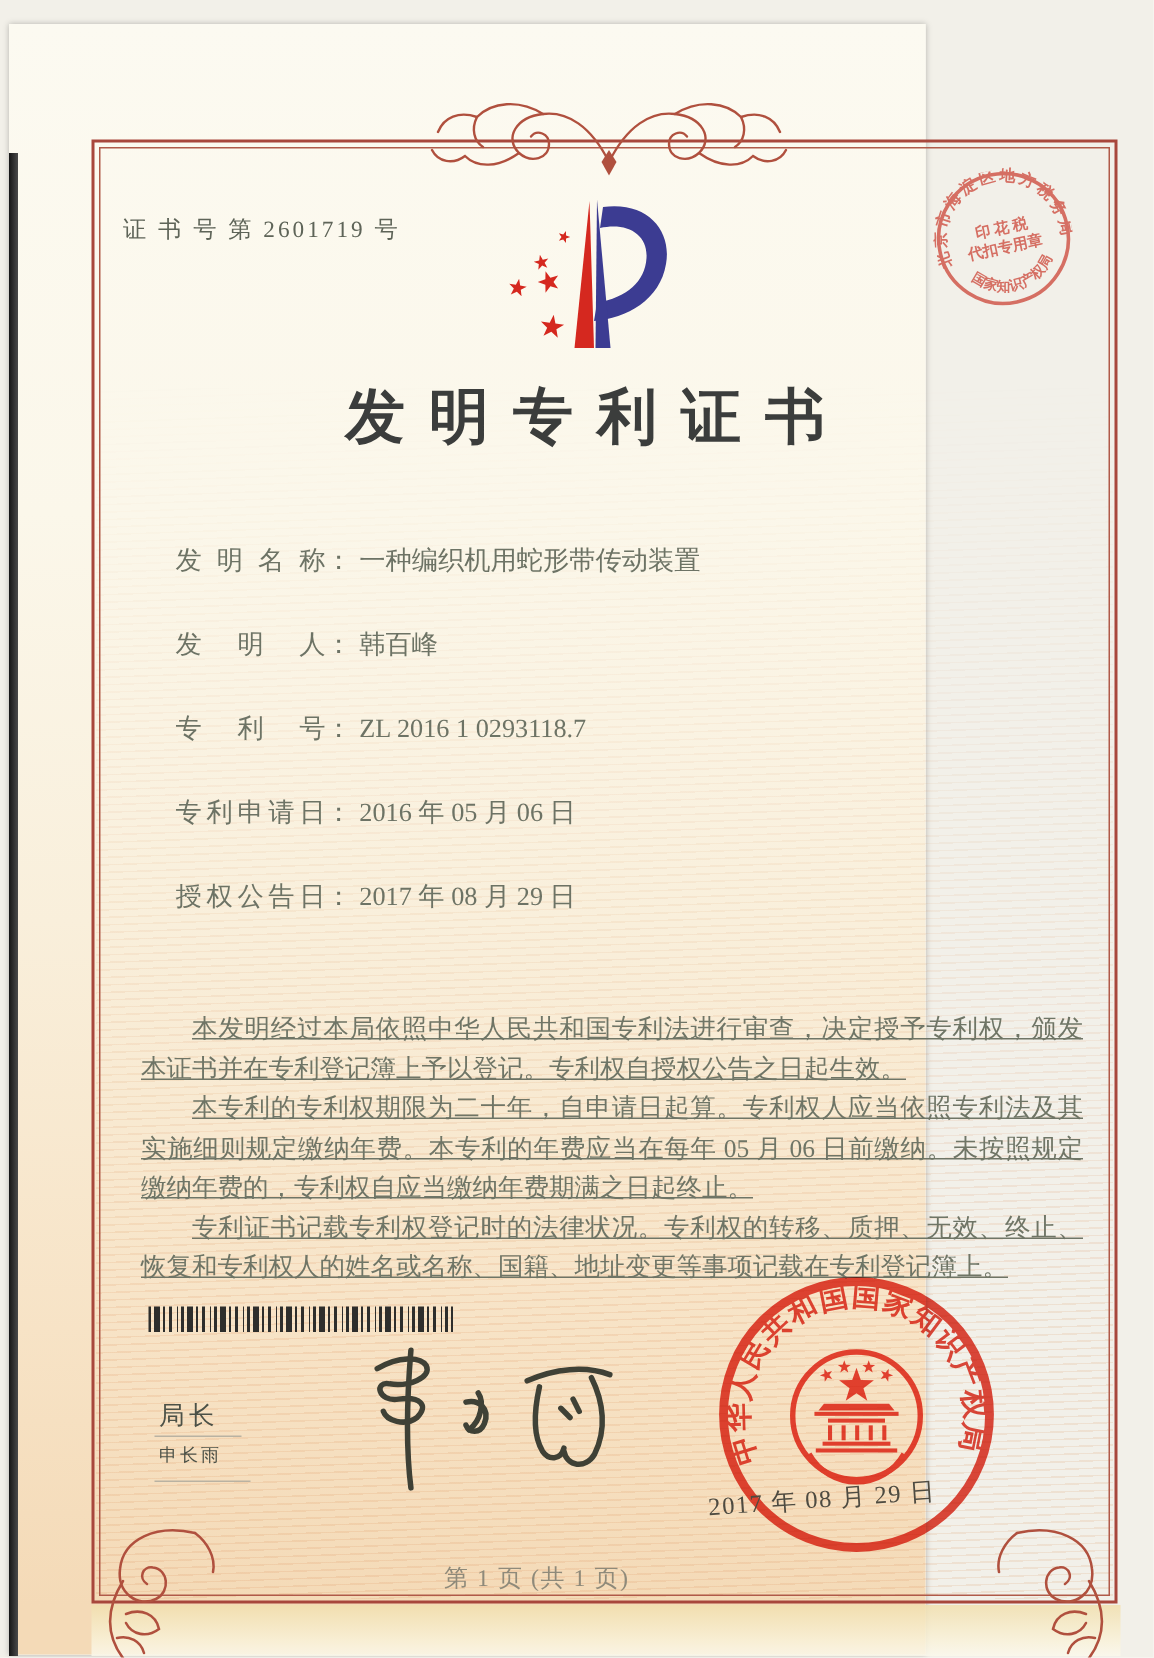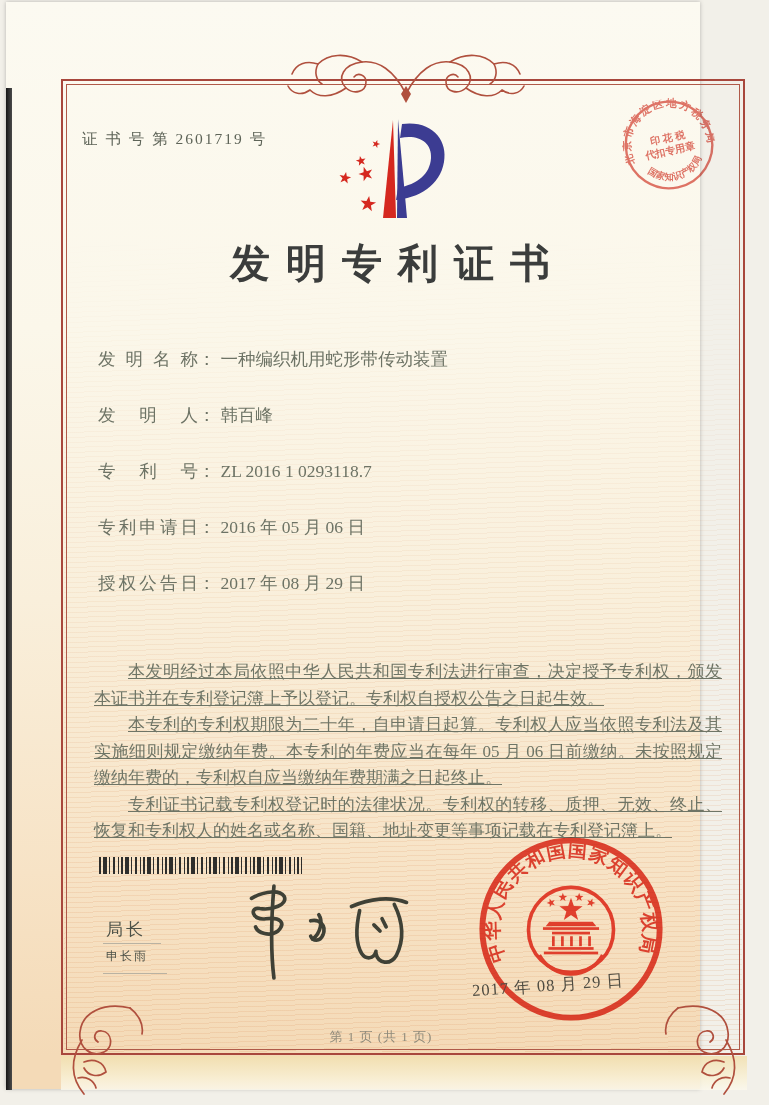--- a/index.html
+++ b/index.html
@@ -1,19 +1,19 @@
 <!DOCTYPE html>
 <html><head>
 <meta charset="utf-8">
 <style>
   html,body{margin:0;padding:0;}
   body{width:769px;height:1105px;overflow:hidden;background:#f6f4ee;
        font-family:"Liberation Serif","DejaVu Serif",serif;}
   .stage{position:relative;width:769px;height:1105px;background:#f2f0e9;}
-  .paper{position:absolute;left:6px;top:2px;width:694px;height:1087px;
+  .paper{position:absolute;left:6px;top:16px;width:611px;height:1087px;
          background:linear-gradient(180deg,#fcfaf1 0%,#fbf7ea 30%,#f9efdb 55%,#f7e3c6 80%,#f4dab7 97%);
          box-shadow:0 0 4px rgba(0,0,0,.25);}
   .left-dark{position:absolute;left:0;top:86px;width:6px;height:1002px;
          background:linear-gradient(90deg,#161616,#4a4a4a);}
   .frame-outer{position:absolute;left:55px;top:77px;width:684px;height:976px;
          border:2px solid #a8473c;box-sizing:border-box;}
   .frame-inner{position:absolute;left:60px;top:82px;width:674px;height:966px;
          border:1px solid #b05a49;box-sizing:border-box;}
   .waves{position:absolute;left:58px;top:80px;width:678px;height:970px;
          background:repeating-linear-gradient(178deg,rgba(214,120,58,.13) 0 1px,transparent 1px 5px);
@@ -22,42 +22,42 @@
   .below-band{position:absolute;left:55px;top:1054px;width:686px;height:34px;
          background:linear-gradient(180deg,#f1dfae 0%,#f9f2d9 70%,#fbf8ec 100%);opacity:.85;}
   .cert-number{position:absolute;left:76px;top:127px;font-size:15.5px;letter-spacing:2px;
          color:#5e6458;}
   .logo{position:absolute;left:323px;top:114px;width:122px;height:108px;}
   .title{position:absolute;left:180px;top:234px;width:380px;text-align:right;
          font-size:40px;font-weight:700;letter-spacing:16px;color:#3b3d3c;}
   .tax-stamp{position:absolute;left:617px;top:97px;width:92px;height:92px;
          transform:rotate(-12deg);opacity:.88;mix-blend-mode:multiply;}
   .fields{position:absolute;left:92px;top:345px;width:600px;list-style:none;margin:0;padding:0;}
-  .fields li{height:23px;margin-bottom:33px;font-size:17.5px;color:#6d7365;white-space:nowrap;}
+  .fields li{height:23px;margin-bottom:33px;font-size:17.5px;color:#6d7365;white-space:nowrap;margin-left:19px;}
   .flabel{display:inline-block;width:100px;text-align:justify;text-align-last:justify;vertical-align:top;}
   .fvalue{margin-left:5px;}
   .body-text{position:absolute;left:88px;top:657px;width:628px;font-size:17px;
          line-height:26.5px;color:#6f7566;text-align:justify;}
   .body-text p{margin:0;text-indent:2em;text-decoration:underline;}
   .barcode{position:absolute;left:93px;top:855px;width:203px;height:17px;
          background:repeating-linear-gradient(90deg,
            #2e2e2c 0 2px,transparent 2px 4px,#2e2e2c 4px 8px,transparent 8px 10px,
            #2e2e2c 10px 11px,transparent 11px 14px,#2e2e2c 14px 16px,transparent 16px 19px,
            #2e2e2c 19px 20px,transparent 20px 22px);}
   .director-label{position:absolute;left:100px;top:916px;font-size:17px;color:#4c5147;letter-spacing:3px;font-family:Liberation Mono, monospace;}
   .director-name{position:absolute;left:100px;top:946px;font-size:12px;color:#4c5147;letter-spacing:2px;}
   .uline1{position:absolute;left:97px;top:941px;width:58px;height:1px;background:#b9b2a2;}
   .uline2{position:absolute;left:97px;top:971px;width:64px;height:1px;background:#b9b2a2;}
   .signature{position:absolute;left:213px;top:878px;width:218px;height:102px;}
   .big-seal{position:absolute;left:470px;top:832px;width:190px;height:190px;
          mix-blend-mode:multiply;opacity:.92;}
   .seal-date{position:absolute;left:466px;top:972px;width:175px;font-size:16.5px;
          color:#4e4b41;letter-spacing:1px;transform:rotate(-4deg);white-space:nowrap;}
-  .footer-page{position:absolute;left:290px;top:1026px;width:170px;text-align:center;
-         font-size:13px;color:#8f8a7a;letter-spacing:1px;}
+  .footer-page{position:absolute;left:290px;top:1026px;width:170px;
+         font-size:16px;color:#8f8a7a;letter-spacing:1px;}
   .top-flourish{position:absolute;left:268px;top:48px;width:264px;height:60px;}
   .corner{position:absolute;width:92px;height:98px;}
   .corner-bl{left:52px;top:998px;}
   .corner-br{left:652px;top:998px;transform:scaleX(-1);}
   svg text{font-family:"Liberation Serif","DejaVu Serif",serif;}
 </style>
 </head>
 <body>
 
 <div class="stage">

